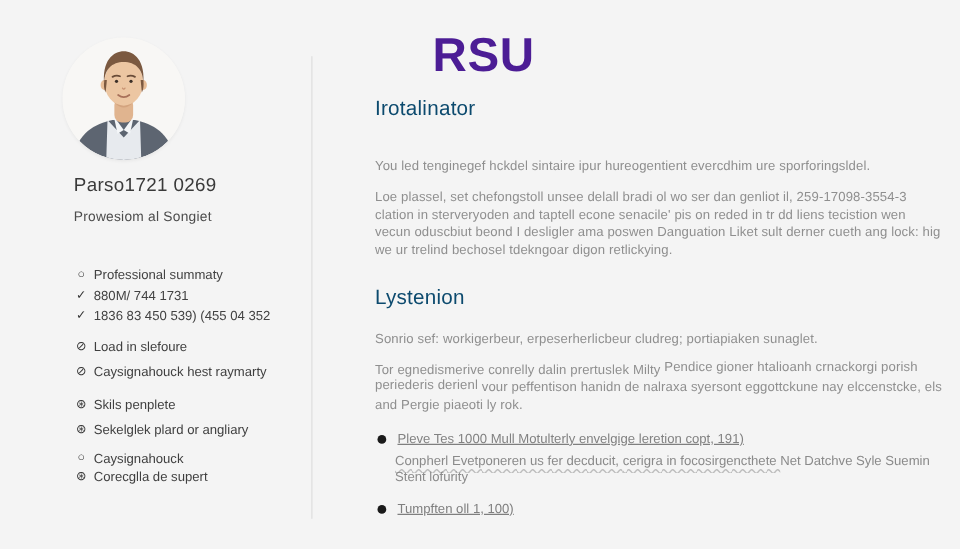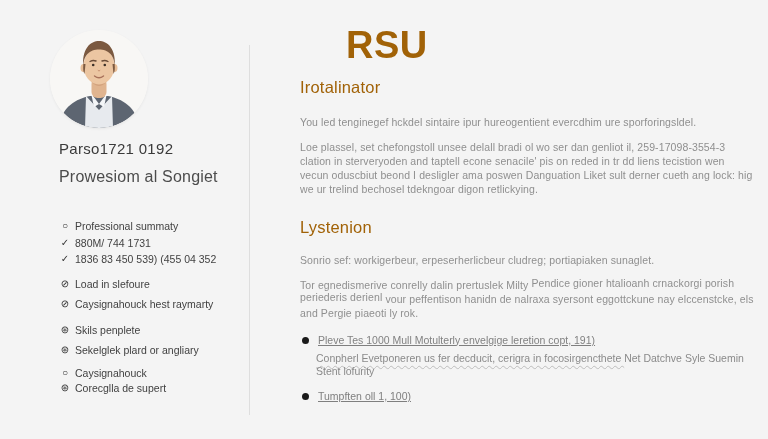--- a/index.html
+++ b/index.html
@@ -11,41 +11,41 @@
     position:relative;
   }
   .page{position:absolute;inset:0;}
   .divider{position:absolute;left:249px;top:45px;width:1px;height:370px;background:#dedede;}
 
   
   .left{position:absolute;left:0;top:0;width:250px;padding:30px 0 0 59px;box-sizing:border-box;}
   .avatar{width:98px;height:98px;margin-left:-9px;border-radius:50%;overflow:hidden;background:#f8f7f5;box-shadow:0 1px 3px rgba(0,0,0,0.06);}
   .avatar svg{display:block;width:100%;height:100%;}
   .person-name{margin:12px 0 0 0;font-size:15px;font-weight:400;color:#3a3a3a;letter-spacing:.3px;}
-  .person-title{margin-top:11px;font-size:16px;color:#4c4c4c;letter-spacing:.2px;}
+  .person-title{margin-top:11px;font-size:11px;color:#4c4c4c;letter-spacing:.2px;}
   .contact{margin-top:34px;font-size:10.5px;color:#424242;}
   .contact .row{display:flex;align-items:center;margin-bottom:4px;line-height:12.5px;}
   .ic{display:inline-block;width:12px;margin-right:4px;font-size:10px;color:#333;text-align:center;}
   .edu-heading{margin:22px 0 0 0;font-size:15.5px;font-weight:400;color:#2e2e2e;letter-spacing:.3px;}
   .group{margin-top:12px;}
   .group.g1{margin-top:12px;}
   .group.g2{margin-top:14px;}
   .group.g3{margin-top:11px;}
   .group .row{display:flex;align-items:center;margin-bottom:8px;font-size:10.5px;color:#3f3f3f;line-height:12px;}
   .group.g3 .row{margin-bottom:3px;}
 
   
   .right{position:absolute;left:250px;top:0;width:518px;padding:26px 12px 0 50px;box-sizing:border-box;}
-  .rsu{margin-left:46px;font-size:38px;line-height:38px;font-weight:800;color:#a16207;letter-spacing:.5px;}
-  .sec-heading{font-size:16.5px;font-weight:500;color:#a16207;letter-spacing:.2px;}
+  .rsu{margin-left:46px;font-size:38px;line-height:38px;font-weight:800;color:#4c1d95;letter-spacing:.5px;}
+  .sec-heading{font-size:16.5px;font-weight:500;color:#0c4a6e;letter-spacing:.2px;}
   .h-intro{margin-top:14px;}
   .h-exp{margin-top:22px;}
   .h-work{margin-top:18px;}
   .para{font-size:10.5px;color:#8f8f8f;line-height:14px;letter-spacing:.1px;}
-  .p-lead{margin-top:18px;}
+  .p-lead{margin-top:29px;}
   .p-block{margin-top:5px;}
   .raised{position:relative;top:-2px;}
   .worklist{margin-top:14px;}
   .li{display:flex;align-items:flex-start;}
   .dot{width:7px;height:7px;border-radius:50%;background:#1a1a1a;margin:3px 9px 0 2px;flex:0 0 auto;}
   .li-body{font-size:10.5px;color:#7f7f7f;line-height:13px;text-decoration:underline;}
   .li1-line1{color:#828282;}
   .subline{margin:5px 0 12px 16px;font-size:10.5px;color:#8a8a8a;line-height:13px;}
   .wavy{text-decoration:underline wavy #bdbdbd 1px;text-underline-offset:3px;}
   .li2{margin-top:4px;}
@@ -82,21 +82,21 @@
           <path d="M40,31.5 Q43,29.8 46,31" stroke="#6a4c38" stroke-width="1.4" fill="none" stroke-linecap="round"></path>
           <path d="M52,31 Q55,29.8 58,31.5" stroke="#6a4c38" stroke-width="1.4" fill="none" stroke-linecap="round"></path>
           <circle cx="43.2" cy="35" r="1.3" fill="#3c3028"></circle>
           <circle cx="54.8" cy="35" r="1.3" fill="#3c3028"></circle>
           <path d="M48,40.5 Q49,42 50,40.5" stroke="#c89272" stroke-width="1" fill="none" stroke-linecap="round"></path>
           <path d="M44.5,46 Q49,49.5 53.5,46" stroke="#a8715a" stroke-width="1.4" fill="none" stroke-linecap="round"></path>
         </g>
       </svg>
     </div>
 
-    <h1 class="person-name">Parso1721 0192</h1>
+    <h1 class="person-name">Parso1721 0269</h1>
     <div class="person-title">Prowesiom al Songiet</div>
 
     <div class="contact">
       <div class="row">
         <span class="ic">○</span>
         <span>Professional summaty</span>
       </div>
       <div class="row">
         <span class="ic">✓</span>
         <span>880M/ 744 1731</span>

